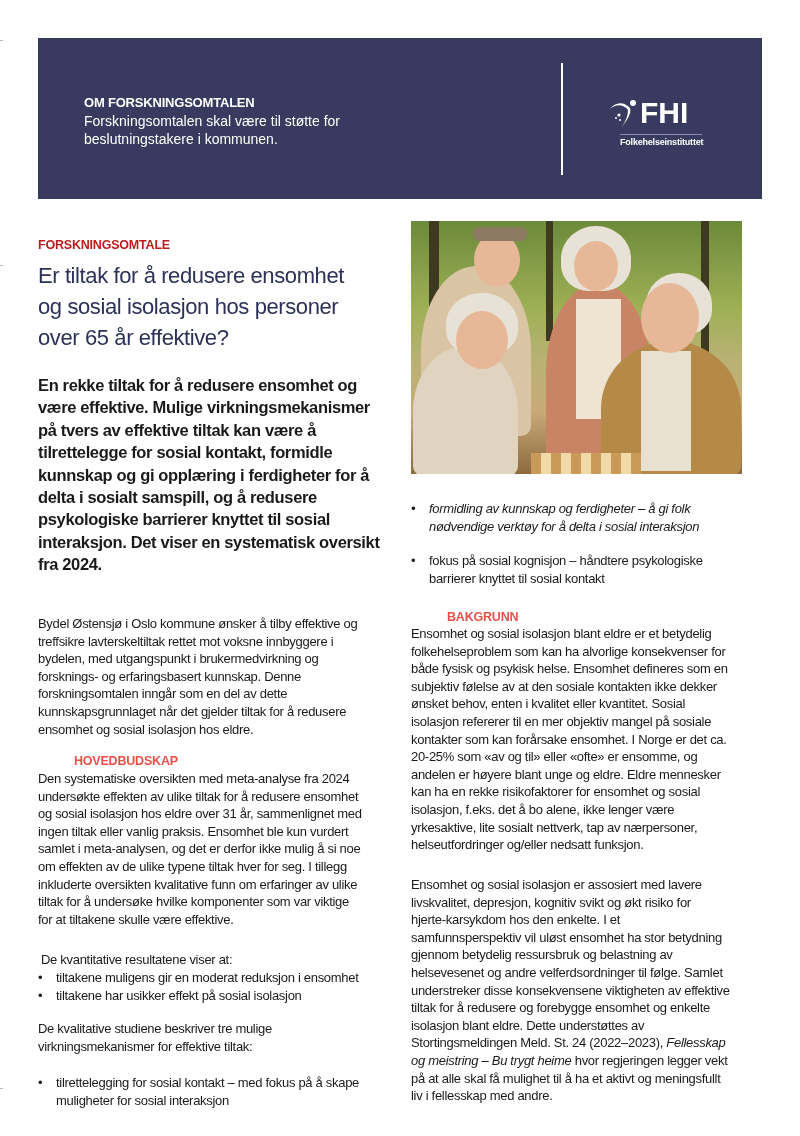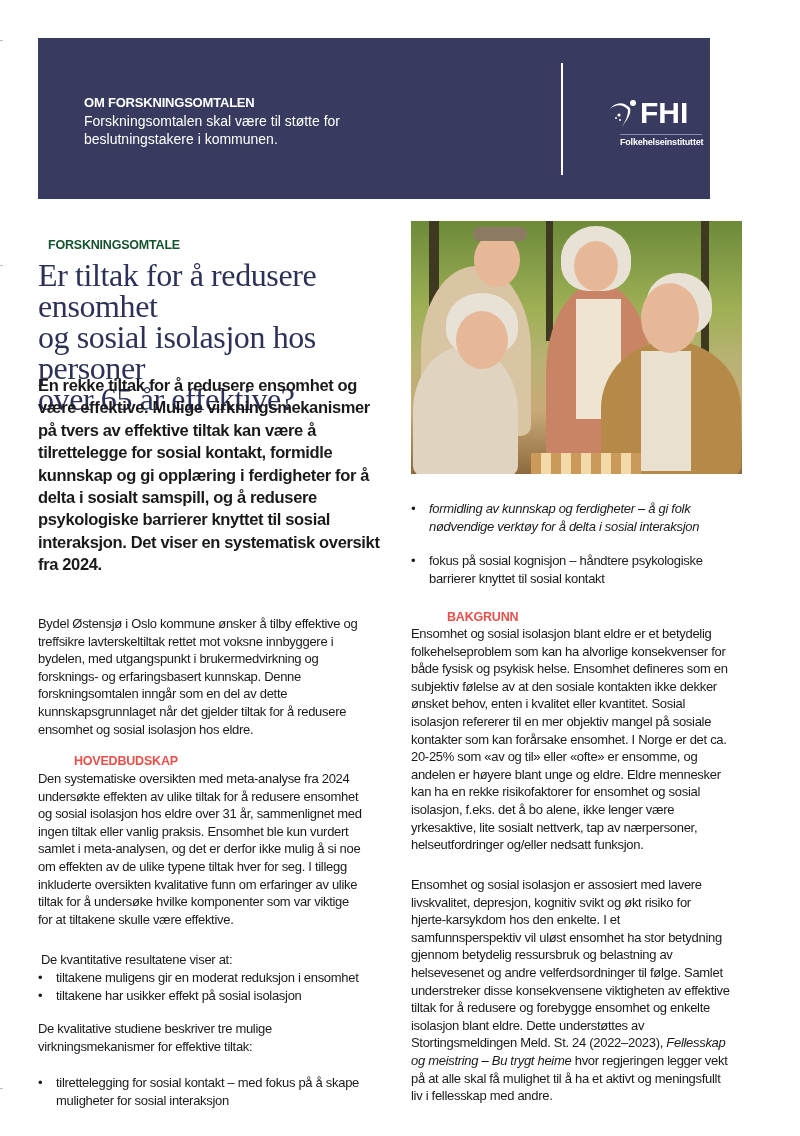--- a/index.html
+++ b/index.html
@@ -4,36 +4,36 @@
 <style>
   html, body { margin: 0; padding: 0; }
   body {
     width: 800px; height: 1136px; background: #ffffff; position: relative; overflow: hidden;
     font-family: "Liberation Sans", "DejaVu Sans", sans-serif; color: #1a1a1a;
   }
   .edge-mark { position: absolute; left: 0; width: 3px; height: 1px; background: #bbb; }
 
   
   .banner {
-    position: absolute; left: 38px; top: 38px; width: 672px; height: 161px;
+    position: absolute; left: 38px; top: 38px; width: 724px; height: 161px;
     background: #383b5f; color: #fff;
   }
   .banner-text { position: absolute; left: 46px; top: 56px; font-size: 14px; line-height: 18px; }
   .banner-title { font-weight: bold; font-size: 13px; letter-spacing: -0.2px; }
   .banner-divider { position: absolute; left: 523px; top: 25px; width: 2px; height: 112px; background: #ffffff; }
   .logo { position: absolute; left: 570px; top: 58px; width: 100px; height: 60px; }
   .logo-mark { position: absolute; left: 0; top: 2px; width: 32px; height: 32px; }
   .logo-text { position: absolute; left: 32px; top: 0px; font-size: 30px; font-weight: bold; letter-spacing: 0px; line-height: 34px; }
   .logo-rule { position: absolute; left: 12px; top: 38px; width: 82px; height: 1px; background: #8a8db0; }
   .logo-sub { position: absolute; left: 12px; top: 41px; font-size: 9px; font-weight: bold; letter-spacing: -0.2px; text-align: center; }
 
   
   .col-left { position: absolute; left: 38px; top: 238px; width: 362px; }
-  .kicker { color: #14532d; font-weight: bold; font-size: 12.5px; letter-spacing: -0.2px; margin-left: 10px; }
-  .h1 { color: #2d3157; font-size: 32px; line-height: 31px; margin-top: 8px; letter-spacing: -0.4px; font-family: Liberation Serif, serif; }
+  .kicker { color: #b91c1c; font-weight: bold; font-size: 12.5px; letter-spacing: -0.2px; }
+  .h1 { color: #2d3157; font-size: 22px; line-height: 31px; margin-top: 8px; letter-spacing: -0.4px; }
   .lead { position: absolute; top: 136px; font-weight: bold; font-size: 16.5px; line-height: 22.4px; letter-spacing: -0.35px; color: #1a1a1a; }
   .p { font-size: 13px; line-height: 17.6px; letter-spacing: -0.3px; color: #1a1a1a; }
   .section-title { color: #e8504a; font-weight: bold; font-size: 12.5px; letter-spacing: -0.2px; line-height: 16px; padding-left: 36px; }
   ul.bul { list-style: none; padding: 0; margin: 0; }
   ul.bul li { position: relative; padding-left: 18px; }
   ul.bul li::before { content: "•"; position: absolute; left: 0; top: 0; }
 
   
   .photo { position: absolute; left: 411px; top: 221px; width: 331px; height: 253px; overflow: hidden;
     background: linear-gradient(180deg, #6c8a3a 0%, #9fb055 35%, #b9b274 55%, #c9aa78 75%, #8c6a3e 100%); }

